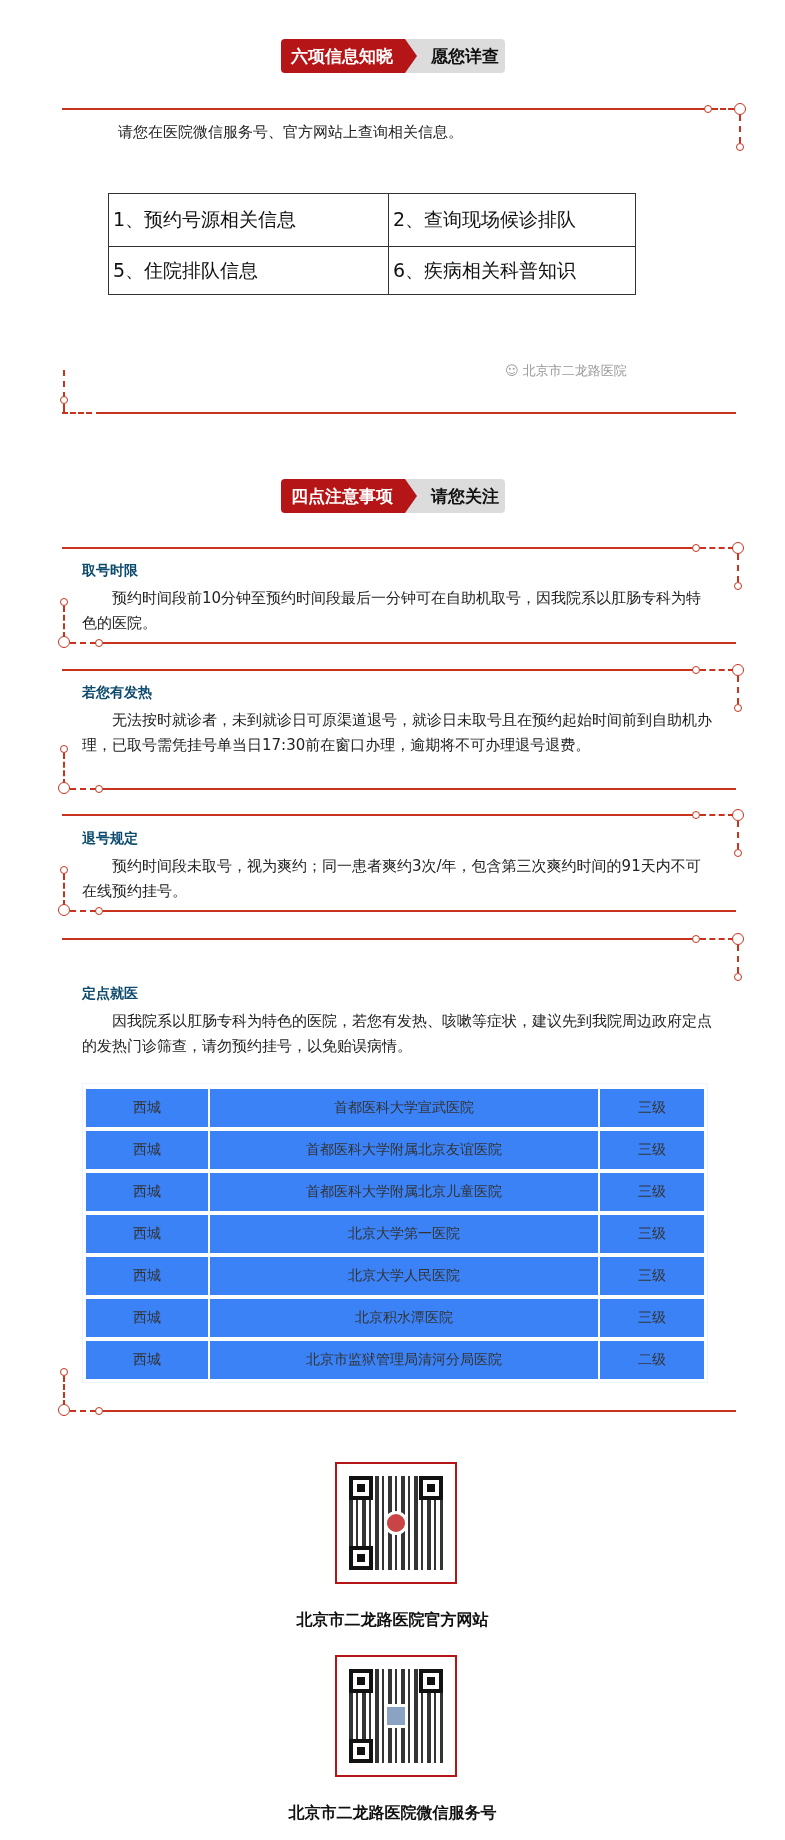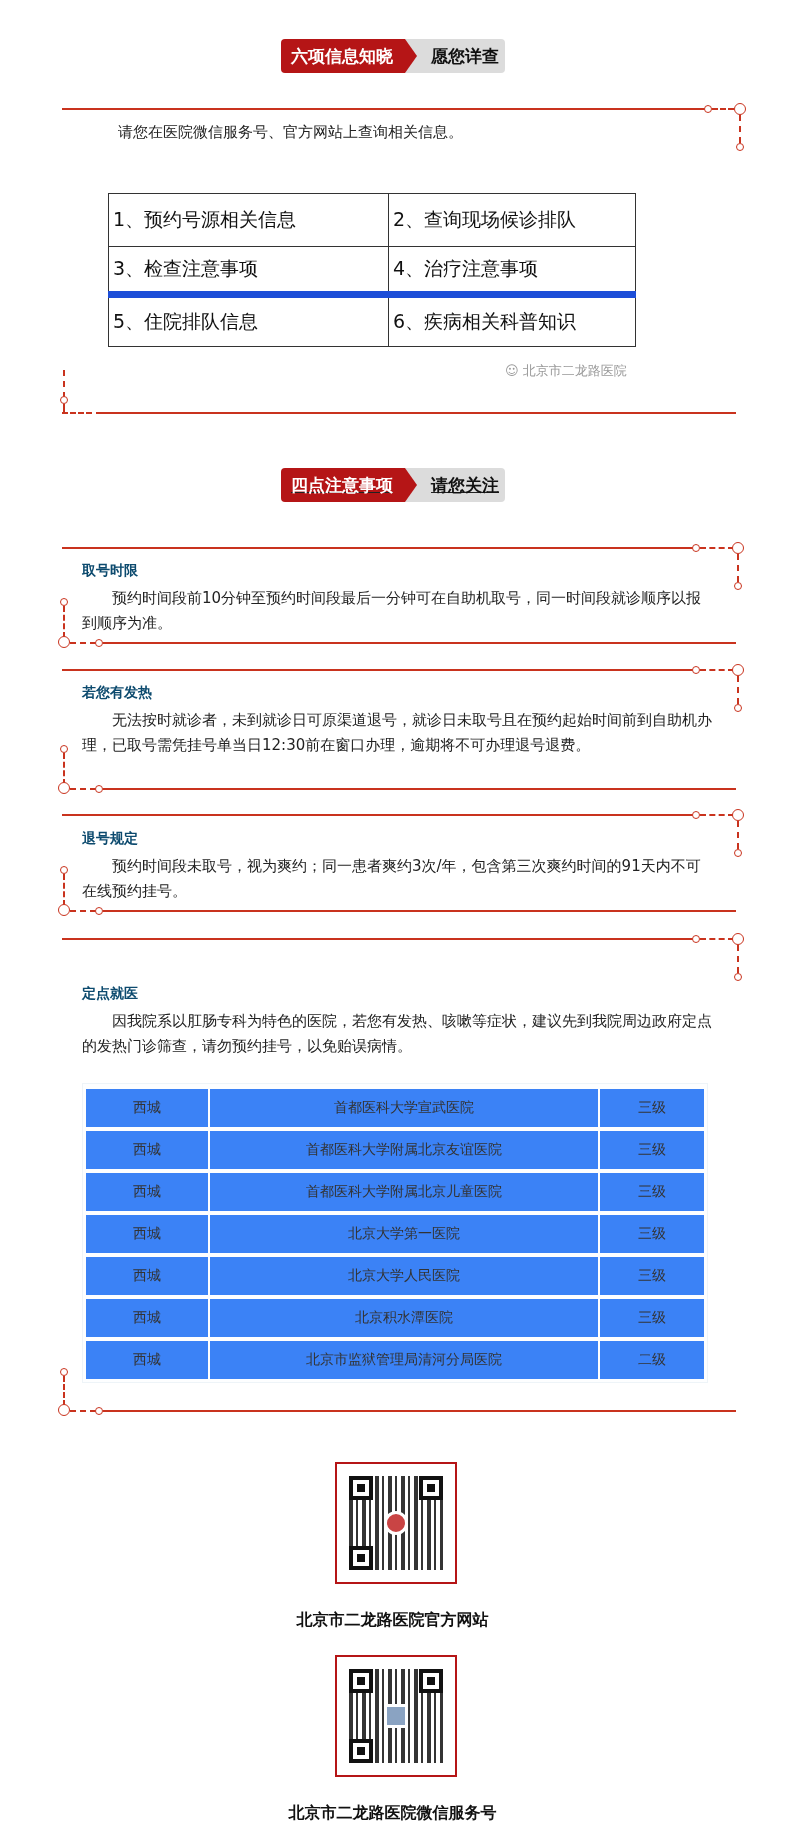--- a/index.html
+++ b/index.html
@@ -87,71 +87,67 @@
 
 <div class="intro">请您在医院微信服务号、官方网站上查询相关信息。</div>
 
 <table class="info-table">
   <tbody>
       <tr>
     <td>1、预约号源相关信息</td>
     <td>2、查询现场候诊排队</td>
   </tr>
   <tr>
-    <td>3、检查注意事项</td>
-    <td>4、治疗注意事项</td>
-  </tr>
-  <tr>
     <td>5、住院排队信息</td>
     <td>6、疾病相关科普知识</td>
   </tr>
 </tbody>
   </table>
 
 <div class="watermark">
   <span>☺ </span><span>北京市二龙路医院</span>
 </div>
 
 <div class="dash-v" style="left:63px; top:370px; height:28px;"></div>
 <div class="circ-s" style="left:60px; top:396px;"></div>
 <div class="dash-v" style="left:63px; top:404px; height:10px;"></div>
 <div class="dash-h" style="left:62px; top:412px; width:30px;"></div>
 <div class="hline" style="left:96px; top:412px; width:640px;"></div>
 
-<div class="badge" style="top:468px;text-decoration:underline;">
+<div class="badge" style="top:479px;">
   <div class="red">四点注意事项</div>
   <div class="gray">请您关注</div>
 </div>
 
 <div class="hline" style="left:62px; top:547px; width:632px;"></div>
 <div class="circ-s" style="left:692px; top:544px;"></div>
 <div class="dash-h" style="left:700px; top:547px; width:34px;"></div>
 <div class="circ-l" style="left:732px; top:542px;"></div>
 <div class="dash-v" style="left:737px; top:554px; height:28px;"></div>
 <div class="circ-s" style="left:734px; top:582px;"></div>
 
 <div class="note-title" style="top:562px;">取号时限</div>
-<div class="note-body" style="top:586px;">预约时间段前10分钟至预约时间段最后一分钟可在自助机取号，同一时间段就诊顺序以报到顺序为准。</div>
+<div class="note-body" style="top:586px;">预约时间段前10分钟至预约时间段最后一分钟可在自助机取号，因我院系以肛肠专科为特色的医院。</div>
 
 <div class="circ-s" style="left:60px; top:598px;"></div>
 <div class="dash-v" style="left:63px; top:606px; height:32px;"></div>
 <div class="circ-l" style="left:58px; top:636px;"></div>
 <div class="dash-h" style="left:70px; top:642px; width:26px;"></div>
 <div class="circ-s" style="left:95px; top:639px;"></div>
 <div class="hline" style="left:103px; top:642px; width:633px;"></div>
 
 <div class="hline" style="left:62px; top:669px; width:632px;"></div>
 <div class="circ-s" style="left:692px; top:666px;"></div>
 <div class="dash-h" style="left:700px; top:669px; width:34px;"></div>
 <div class="circ-l" style="left:732px; top:664px;"></div>
 <div class="dash-v" style="left:737px; top:676px; height:28px;"></div>
 <div class="circ-s" style="left:734px; top:704px;"></div>
 
 <div class="note-title" style="top:684px;">若您有发热</div>
-<div class="note-body" style="top:708px;">无法按时就诊者，未到就诊日可原渠道退号，就诊日未取号且在预约起始时间前到自助机办理，已取号需凭挂号单当日12:30前在窗口办理，逾期将不可办理退号退费。</div>
+<div class="note-body" style="top:708px;">无法按时就诊者，未到就诊日可原渠道退号，就诊日未取号且在预约起始时间前到自助机办理，已取号需凭挂号单当日17:30前在窗口办理，逾期将不可办理退号退费。</div>
 
 <div class="circ-s" style="left:60px; top:745px;"></div>
 <div class="dash-v" style="left:63px; top:753px; height:32px;"></div>
 <div class="circ-l" style="left:58px; top:782px;"></div>
 <div class="dash-h" style="left:70px; top:788px; width:26px;"></div>
 <div class="circ-s" style="left:95px; top:785px;"></div>
 <div class="hline" style="left:103px; top:788px; width:633px;"></div>
 
 <div class="hline" style="left:62px; top:814px; width:632px;"></div>
 <div class="circ-s" style="left:692px; top:811px;"></div>

